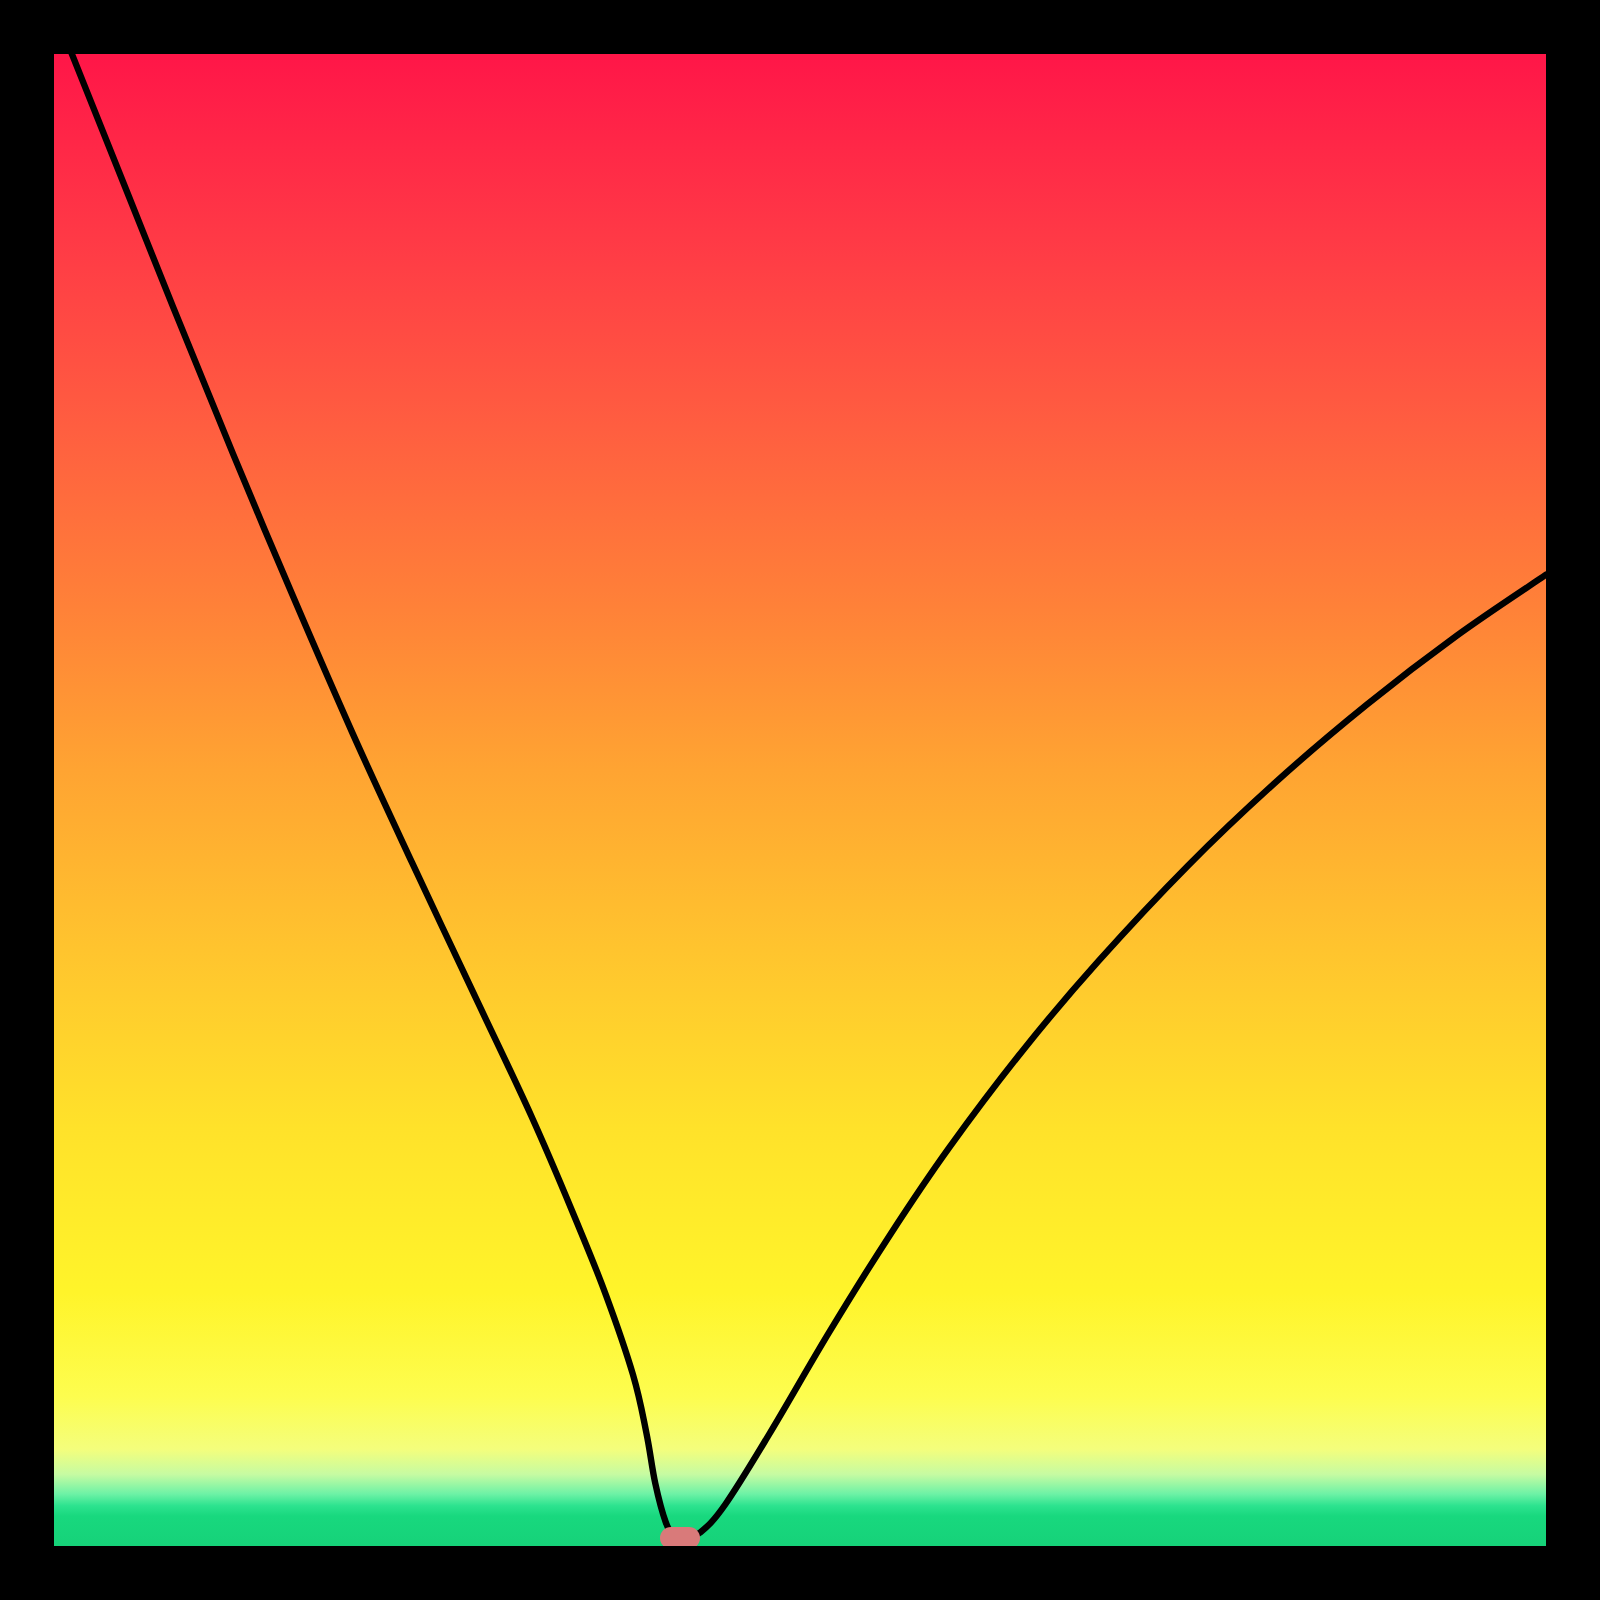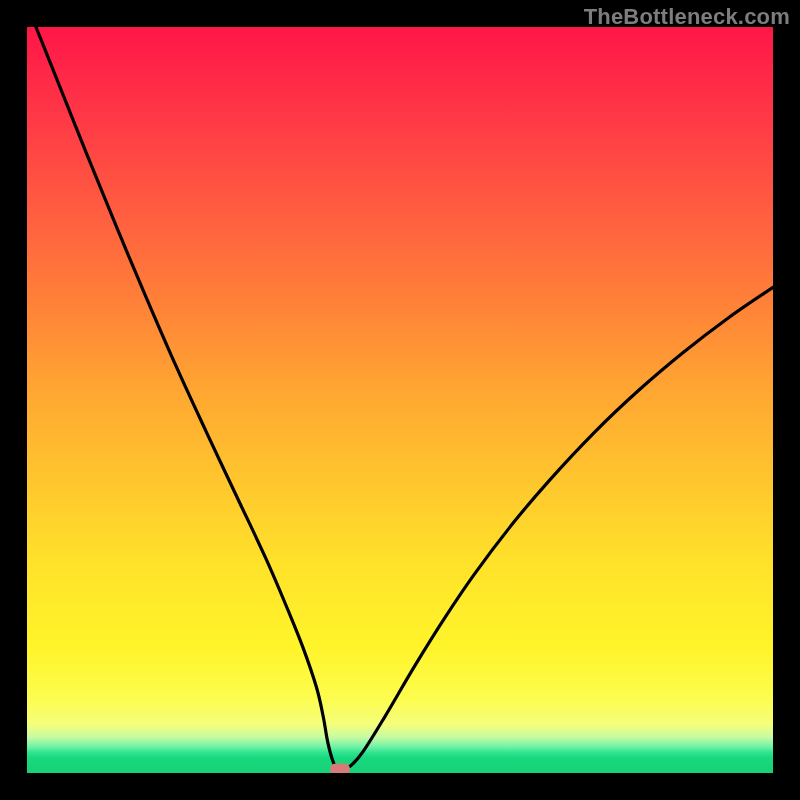--- a/index.html
+++ b/index.html
@@ -71,21 +71,20 @@
     border-radius: 6px;
     transform: translate(-50%, -50%);
     z-index: 5;
   }
 </style>
 </head>
 <body>
 
 <div class="frame">
 
-  <div class="watermark">TheBottleneck.com</div>
 
   <div class="plot-area">
 
     <div class="gradient"></div>
 
     <svg class="curve-svg" viewBox="0 0 746 746" preserveAspectRatio="none">
       <path fill="none" stroke="#000" stroke-width="3.2" stroke-linejoin="round" stroke-linecap="round" d="M 0.00 -22.38 C 2.69 -15.67, 8.21 -1.87, 14.92 14.92 C 21.63 31.70, 29.24 50.73, 37.30 70.87 C 45.36 91.01, 50.28 103.59, 59.68 126.82 C 69.08 150.05, 78.78 174.01, 89.52 199.93 C 100.26 225.84, 108.62 245.69, 119.36 270.80 C 130.10 295.91, 138.46 315.39, 149.20 339.43 C 159.94 363.47, 168.30 381.24, 179.04 404.33 C 189.78 427.43, 198.14 444.91, 208.88 467.74 C 219.62 490.57, 229.32 510.34, 238.72 531.15 C 248.12 551.97, 254.39 567.26, 261.10 583.37 C 267.81 599.49, 270.92 606.84, 276.02 620.67 C 281.12 634.50, 285.82 647.86, 289.45 660.21 C 293.07 672.56, 294.15 679.50, 296.16 689.30 C 298.18 699.11, 298.89 706.61, 300.64 714.67 C 302.38 722.72, 304.11 729.23, 305.86 734.06 C 307.61 738.90, 308.59 740.18, 310.34 741.52 C 312.08 742.87, 313.28 741.93, 315.56 741.52 C 317.84 741.12, 319.39 742.24, 323.02 739.29 C 326.64 736.33, 329.39 734.11, 335.70 725.11 C 342.01 716.12, 348.68 704.88, 358.08 689.30 C 367.48 673.73, 377.18 656.30, 387.92 638.58 C 398.66 620.85, 407.02 607.35, 417.76 590.83 C 428.50 574.32, 435.51 563.60, 447.60 546.82 C 459.69 530.03, 471.47 514.37, 484.90 497.58 C 498.33 480.80, 507.43 470.08, 522.20 453.57 C 536.97 437.05, 550.85 422.07, 566.96 405.82 C 583.07 389.58, 595.61 377.80, 611.72 363.30 C 627.83 348.80, 640.37 338.28, 656.48 325.26 C 672.59 312.23, 685.13 302.62, 701.24 290.94 C 717.35 279.26, 737.94 265.86, 746.00 260.35" id="curve-path"></path>
     </svg>
 
     <div class="marker" id="marker" style="left: 313.32px; top: 741.524px; background: rgb(217, 122, 122);"></div>

